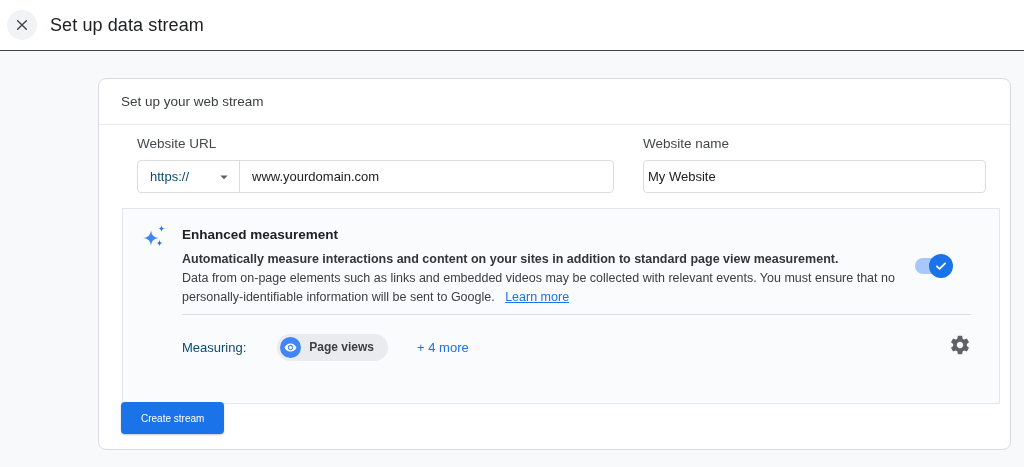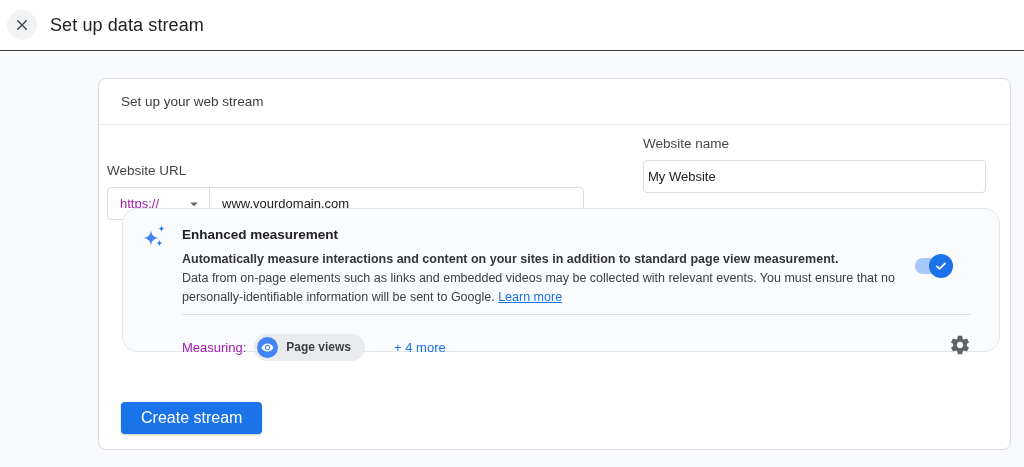--- a/index.html
+++ b/index.html
@@ -29,97 +29,97 @@
     position: absolute; left: 98px; top: 78px; width: 913px; height: 372px;
     background: #fff; border: 1px solid #dadce0; border-radius: 8px;
   }
   .card-header {
     position: absolute; left: 0; top: 0; right: 0; height: 46px;
     line-height: 46px; padding-left: 22px; font-size: 13.5px; color: #3c4043;
     border-bottom: 1px solid #e8eaed;
   }
   
   .field-label { font-size: 13.5px; color: #44474a; margin-bottom: 9px; }
-  .field-url { position: absolute; left: 8px; top: 57px; width: 477px; margin-top: 27px; }
+  .field-url { position: absolute; left: 38px; top: 57px; width: 477px; }
   .url-group {
     display: flex; height: 33px; border: 1px solid #dadce0; border-radius: 4px;
     background: #fff; align-items: stretch;
   }
   .protocol-select {
     width: 102px; border-right: 1px solid #dadce0; display: flex;
     align-items: center; justify-content: space-between;
     padding: 0 6px 0 12px; cursor: pointer;
   }
-  .protocol-select span { font-size: 13px; color: #a21caf; }
+  .protocol-select span { font-size: 13px; color: #0c4a6e; }
   .text-input {
     border: none; outline: none; flex: 1; font-size: 13px; color: #202124;
     font-family: "Liberation Sans", sans-serif; padding: 0 12px; background: transparent;
   }
   .field-stream { position: absolute; left: 544px; top: 57px; width: 343px; }
   .stream-input {
     width: 100%; height: 33px; border: 1px solid #dadce0; border-radius: 4px;
     font-size: 13px; color: #202124; font-family: "Liberation Sans", sans-serif;
     padding: 0 4px; outline: none;
   }
   
   .enh-box {
-    position: absolute; left: 23px; top: 129px; width: 878px; height: 144px;
-    background: #fafbfc; border: 1px solid #e4e7ea; border-radius: 15px;
+    position: absolute; left: 23px; top: 129px; width: 878px; height: 196px;
+    background: #fafbfc; border: 1px solid #e4e7ea; border-radius: 0;
   }
   .sparkle { position: absolute; left: 18px; top: 13px; }
   .enh-title {
     position: absolute; left: 59px; top: 18px; font-size: 13.5px;
     font-weight: bold; color: #202124;
   }
   .enh-desc {
     position: absolute; left: 59px; top: 41px; width: 745px;
     font-size: 12.5px; line-height: 19px; color: #3c4043;
   }
   .enh-desc .bold-line { display: block; font-weight: bold; color: #333538; }
-  .learn-more { color: #1a73e8; text-decoration: underline; cursor: pointer; }
+  .learn-more { color: #1a73e8; text-decoration: underline; cursor: pointer; margin-left: 7px; }
   
   .toggle { position: absolute; right: 46px; top: 45px; width: 38px; height: 24px; cursor: pointer; }
   .toggle-track {
     position: absolute; left: 0; top: 4px; width: 35px; height: 16px;
     border-radius: 8px; background: #a8c7fa;
   }
   .toggle-thumb {
     position: absolute; right: 0; top: 0; width: 24px; height: 24px;
     border-radius: 50%; background: #1a73e8;
     display: flex; align-items: center; justify-content: center;
   }
   .enh-divider {
     position: absolute; left: 59px; right: 28px; top: 105px; height: 1px;
     background: #dde0e3;
   }
   
   .measuring-row {
     position: absolute; left: 59px; top: 118px; height: 40px;
     display: flex; align-items: center;
   }
-  .measuring-label { font-size: 13px; color: #a21caf; margin-right: 8px; }
+  .measuring-label { font-size: 13px; color: #0c4a6e; margin-right: 31px; }
   .chip {
     display: flex; align-items: center; height: 27px; border-radius: 14px;
     background: #e9ebee; padding: 0 14px 0 3px; margin-right: 9px;
   }
   .chip-icon {
     width: 21px; height: 21px; border-radius: 50%; margin-right: 8px;
     display: flex; align-items: center; justify-content: center; flex: 0 0 auto;
   }
   .chip-icon.blue  { background: #4285f4; }
   .chip-icon.green { background: #2d9e4f; }
   .chip-icon.teal  { background: #0e7c86; }
   .chip-label { font-size: 12px; font-weight: bold; color: #3c4043; white-space: nowrap; }
   .more-link { font-size: 13px; color: #1a73e8; margin-left: 20px; cursor: pointer; white-space: nowrap; }
   .gear-btn { position: absolute; right: 26px; top: 125px; width: 24px; height: 24px; cursor: pointer; }
   
   .create-btn {
     position: absolute; left: 22px; top: 323px; height: 32px;
     background: #1a73e8; color: #fff; border: none; border-radius: 4px;
-    font-size: 16px; font-weight: 500; font-family: "Liberation Sans", sans-serif;
+    font-size: 10px; font-weight: 500; font-family: "Liberation Sans", sans-serif;
     padding: 0 20px; cursor: pointer; box-shadow: 0 1px 2px rgba(60,64,67,0.3);
   }
 </style>
 </head>
 <body>
 
 <div class="screen">
 
   <div class="topbar">
     <div class="close-btn">

